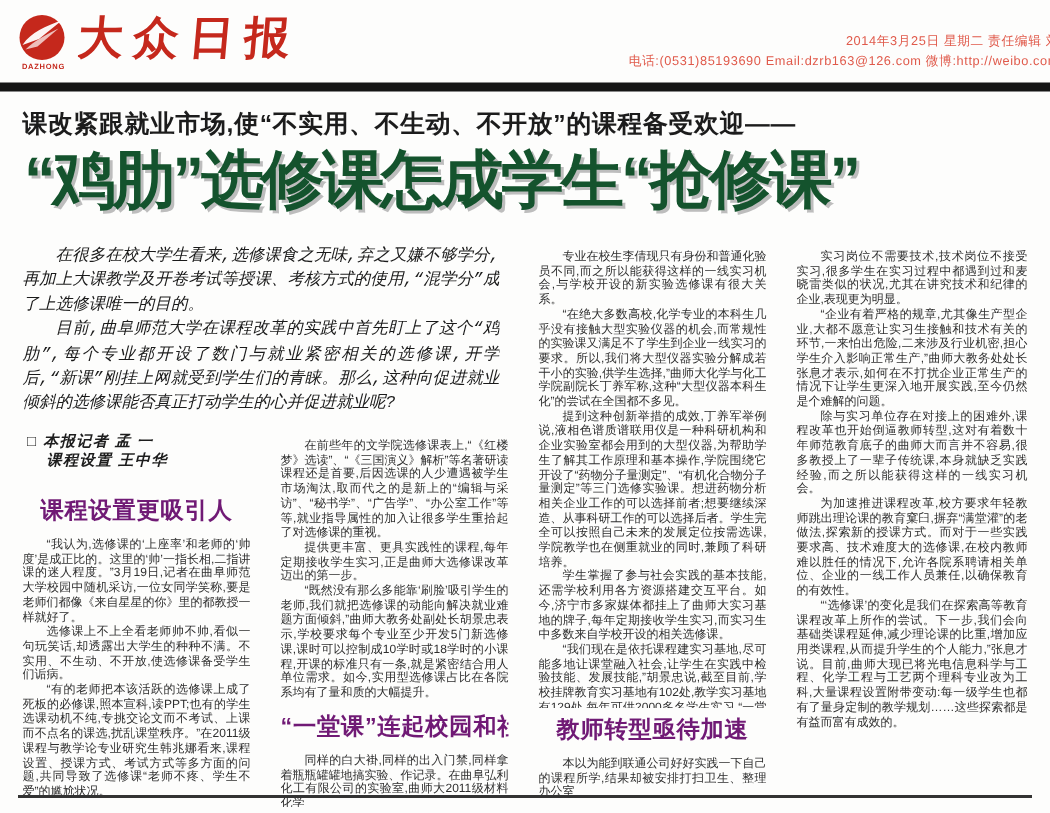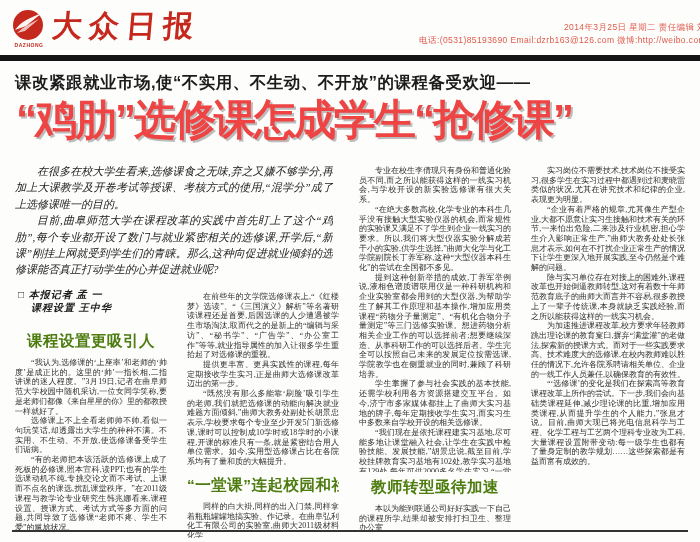--- a/index.html
+++ b/index.html
@@ -16,41 +16,41 @@
               letter-spacing:7px;transform:skewX(-5deg);white-space:nowrap;}
   .meta{position:absolute;right:-6px;text-align:right;color:#e05a4b;font-size:8.5px;
         letter-spacing:.4px;white-space:nowrap;}
   .meta-1{top:22px;}
   .meta-2{top:35px;}
   .head-bar{position:absolute;top:55px;left:0;width:700px;height:6px;background:#151515;}
   
   .kicker{position:absolute;top:72px;left:15px;font-size:16.5px;font-weight:600;
           color:#1c1c1c;letter-spacing:.5px;white-space:nowrap;}
   .title{position:absolute;top:95px;left:16px;width:670px;font-size:42px;line-height:50px;
-         font-weight:900;color:#ef4444;letter-spacing:-2px;white-space:nowrap;
+         font-weight:900;color:#14532d;letter-spacing:-2px;white-space:nowrap;
          text-shadow:2px 2px 0 #bdbdbd;}
   
   .lede{position:absolute;top:163px;left:15px;width:318px;height:122px;overflow:hidden;
-        font-family:Liberation Serif, serif;font-style:italic;font-size:11px;
+        font-family:Liberation Mono, monospace;font-style:italic;font-size:11px;
         line-height:16.4px;color:#1a1a1a;text-align:justify;}
   .lede p{margin:0;text-indent:2em;}
   
   .byline{position:absolute;top:288px;left:18px;font-size:10px;font-weight:bold;
           color:#1d1d1d;line-height:13px;letter-spacing:1px;font-style:italic;}
   .byline .l2{margin-left:13px;}
   
   .col{position:absolute;overflow:hidden;font-size:8px;line-height:9.7px;color:#2e2e2e;
        text-align:justify;}
   .col-1{top:326px;left:15px;width:152px;height:206px;}
   .col-2{top:292px;left:187px;width:152px;height:246px;}
   .col-3{top:166px;left:359px;width:152px;height:366px;}
   .col-4{top:166px;left:531px;width:154px;height:366px;}
   .para{margin:0;text-indent:2em;}
-  .para-group{overflow:hidden;font-family:Liberation Serif, serif;}
-  .subhead{font-size:15.5px;font-weight:bold;color:#4d7c0f;text-align:center;
+  .para-group{overflow:hidden;}
+  .subhead{font-size:15.5px;font-weight:bold;color:#701a75;text-align:center;
            margin:5px 0 7px;white-space:nowrap;letter-spacing:.5px;line-height:20px;}
   
   .bottom-rule{position:absolute;top:530px;left:12px;width:676px;border-top:2px solid #333;}
 </style>
 </head>
 <body>
 
 <div class="page">
 
   <div class="masthead">
@@ -97,21 +97,21 @@
       </div>
       <div class="subhead">“一堂课”连起校园和社会</div>
       <div class="para-group">
         <div class="para">同样的白大褂,同样的出入门禁,同样拿着瓶瓶罐罐地搞实验、作记录。在曲阜弘利化工有限公司的实验室,曲师大2011级材料化学</div>
       </div>
     </div>
   <div class="col col-3">
       <div class="para-group" style="height: 306px;">
         <div class="para">专业在校生李倩现只有身份和普通化验员不同,而之所以能获得这样的一线实习机会,与学校开设的新实验选修课有很大关系。</div>
         <div class="para">“在绝大多数高校,化学专业的本科生几乎没有接触大型实验仪器的机会,而常规性的实验课又满足不了学生到企业一线实习的要求。所以,我们将大型仪器实验分解成若干小的实验,供学生选择,”曲师大化学与化工学院副院长丁养军称,这种“大型仪器本科生化”的尝试在全国都不多见。</div>
-        <div class="para">提到这种创新举措的成效,丁养军举例说,液相色谱质谱联用仪是一种科研机构和企业实验室都会用到的大型仪器,为帮助学生了解其工作原理和基本操作,增加应用类课程“药物分子量测定”、“有机化合物分子量测定”等三门选修实验课。想进药物分析相关企业工作的可以选择前者;想要继续深造、从事科研工作的可以选择后者。学生完全可以按照自己未来的发展定位按需选课,学院教学也在侧重就业的同时,兼顾了科研培养。</div>
+        <div class="para">提到这种创新举措的成效,丁养军举例说,液相色谱质谱联用仪是一种科研机构和企业实验室都会用到的大型仪器,为帮助学生了解其工作原理和基本操作,学院围绕它开设了“药物分子量测定”、“有机化合物分子量测定”等三门选修实验课。想进药物分析相关企业工作的可以选择前者;想要继续深造、从事科研工作的可以选择后者。学生完全可以按照自己未来的发展定位按需选课,学院教学也在侧重就业的同时,兼顾了科研培养。</div>
         <div class="para">学生掌握了参与社会实践的基本技能,还需学校利用各方资源搭建交互平台。如今,济宁市多家媒体都挂上了曲师大实习基地的牌子,每年定期接收学生实习,而实习生中多数来自学校开设的相关选修课。</div>
         <div class="para">“我们现在是依托课程建实习基地,尽可能多地让课堂融入社会,让学生在实践中检验技能、发展技能,”胡景忠说,截至目前,学校挂牌教育实习基地有102处,教学实习基地有129处,每年可供2000多名学生实习,“一堂课”就把校园和社会联系在了一起。</div>
       </div>
       <div class="subhead">教师转型亟待加速</div>
       <div class="para-group">
         <div class="para">本以为能到联通公司好好实践一下自己的课程所学,结果却被安排打扫卫生、整理办公室</div>
       </div>
     </div>
   <div class="col col-4">
       <div class="para-group">

